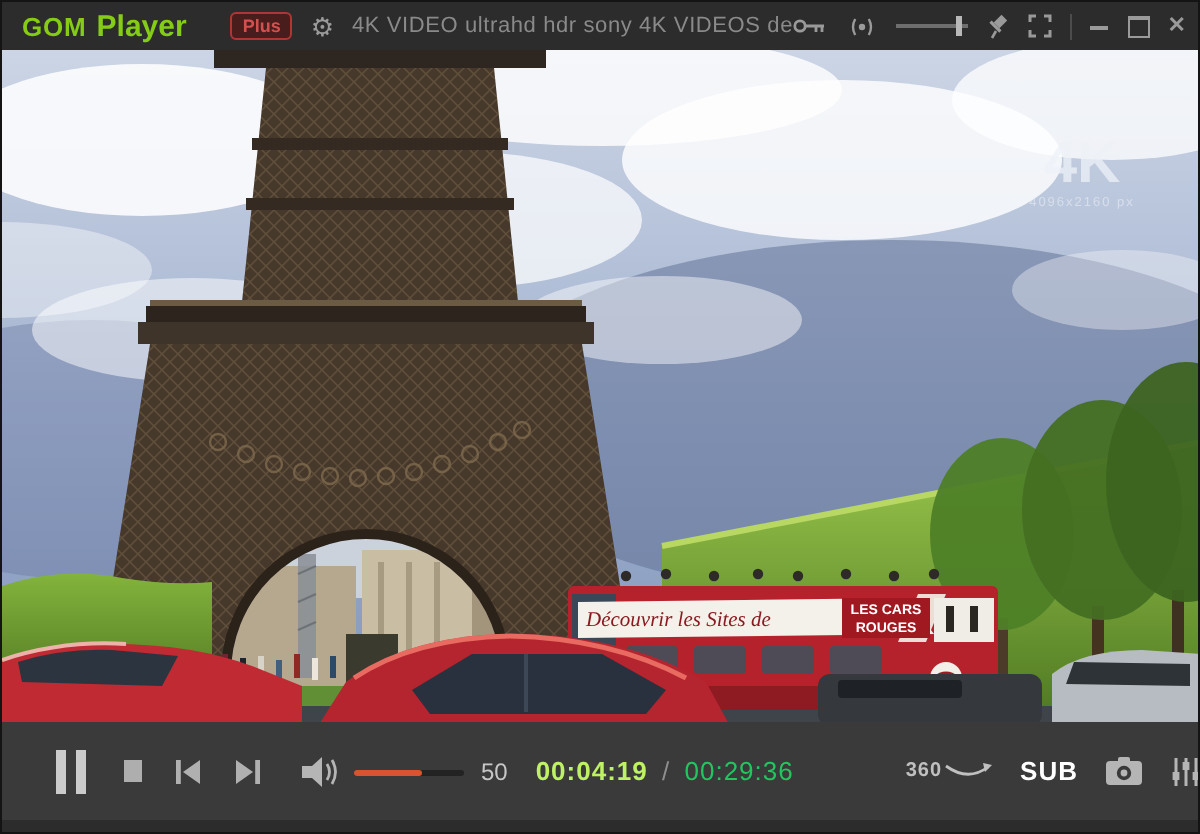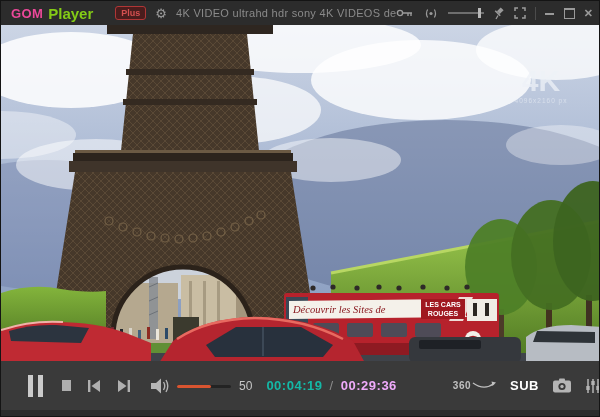--- a/index.html
+++ b/index.html
@@ -1,20 +1,20 @@
 <!DOCTYPE html>
 <html><head>
 <meta charset="utf-8">
 <style>
   html,body{margin:0;padding:0;background:#555;font-family:"Liberation Sans",sans-serif;}
   #window{position:relative;width:600px;height:417px;background:#2c2c2c;overflow:hidden;box-sizing:border-box;border:1px solid #141414;}
   
   #titlebar{position:absolute;top:0;left:0;width:600px;height:24px;background:#2c2c2c;display:flex;align-items:center;box-sizing:border-box;padding:0 8px 0 10px;}
   .logo{display:flex;align-items:center;flex:0 0 auto;}
-  .logo-bold{font-weight:900;font-size:13px;color:#ec4899;letter-spacing:.4px;}
+  .logo-bold{font-weight:900;font-size:13px;color:#84cc16;letter-spacing:.4px;}
   .logo-rest{font-weight:700;font-size:15px;color:#84cc16;margin-left:5px;}
   .badge{margin-left:22px;background:#4a1d1d;border:1px solid #b03636;color:#d35050;font-size:9px;font-weight:bold;border-radius:3px;padding:1px 5px;line-height:10px;}
   .gear{margin-left:9px;color:#9a9a9a;font-size:13px;line-height:13px;}
   .win-title{margin-left:9px;color:#8a8a8a;font-size:11px;letter-spacing:.3px;white-space:nowrap;overflow:hidden;flex:1 1 auto;}
   .tb-icons{display:flex;align-items:center;flex:0 0 auto;gap:9px;}
   .tb-slider{position:relative;width:36px;height:12px;}
   .tb-slider .track{position:absolute;left:0;top:5px;width:100%;height:2px;background:#6e6e6e;}
   .tb-slider .handle{position:absolute;left:30px;top:1px;width:3px;height:10px;background:#b8b8b8;}
   .tb-sep{width:1px;height:13px;background:#4c4c4c;}
   .tb-min{width:10px;height:12px;position:relative;}
@@ -32,23 +32,23 @@
   .pause{display:flex;gap:5px;margin-left:27px;}
   .pause span{display:block;width:5px;height:22px;background:#cbcbcb;}
   .stopbtn{width:11px;height:11px;background:#aeaeae;margin-left:19px;}
   .navbtn{margin-left:16px;display:flex;align-items:center;}
   .spk{margin-left:19px;display:flex;align-items:center;}
   .volwrap{position:relative;margin-left:7px;width:68px;height:12px;}
   .volwrap .vtrack{position:absolute;top:5px;left:0;width:100%;height:3px;background:#232323;border-radius:2px;}
   .volwrap .vfill{position:absolute;top:5px;left:0;height:3px;background:#d85430;border-radius:2px;}
   .vol-label{margin-left:8px;color:#c6c6c6;font-size:12px;}
   .time{margin-left:14px;font-size:13px;font-weight:bold;letter-spacing:.5px;white-space:nowrap;}
-  .time .cur{color:#14b8a6;}
+  .time .cur{color:#bef264;}
   .time .sep{color:#8e8e8e;font-weight:normal;margin:0 3px;}
-  .time .tot{color:#f0abfc;font-weight:bold;}
+  .time .tot{color:#22c55e;font-weight:normal;}
   .icon360{margin-left:56px;display:flex;flex-direction:row;align-items:center;line-height:10px;}
   .icon360 .t{color:#c0c0c0;font-size:10px;font-weight:bold;letter-spacing:.5px;}
   .sub{margin-left:13px;color:#ffffff;font-size:13px;font-weight:bold;letter-spacing:.5px;}
   .cam{margin-left:13px;display:flex;align-items:center;}
   .mix{margin-left:13px;display:flex;align-items:center;}
 </style>
 </head>
 <body>
 
 <div id="window">

